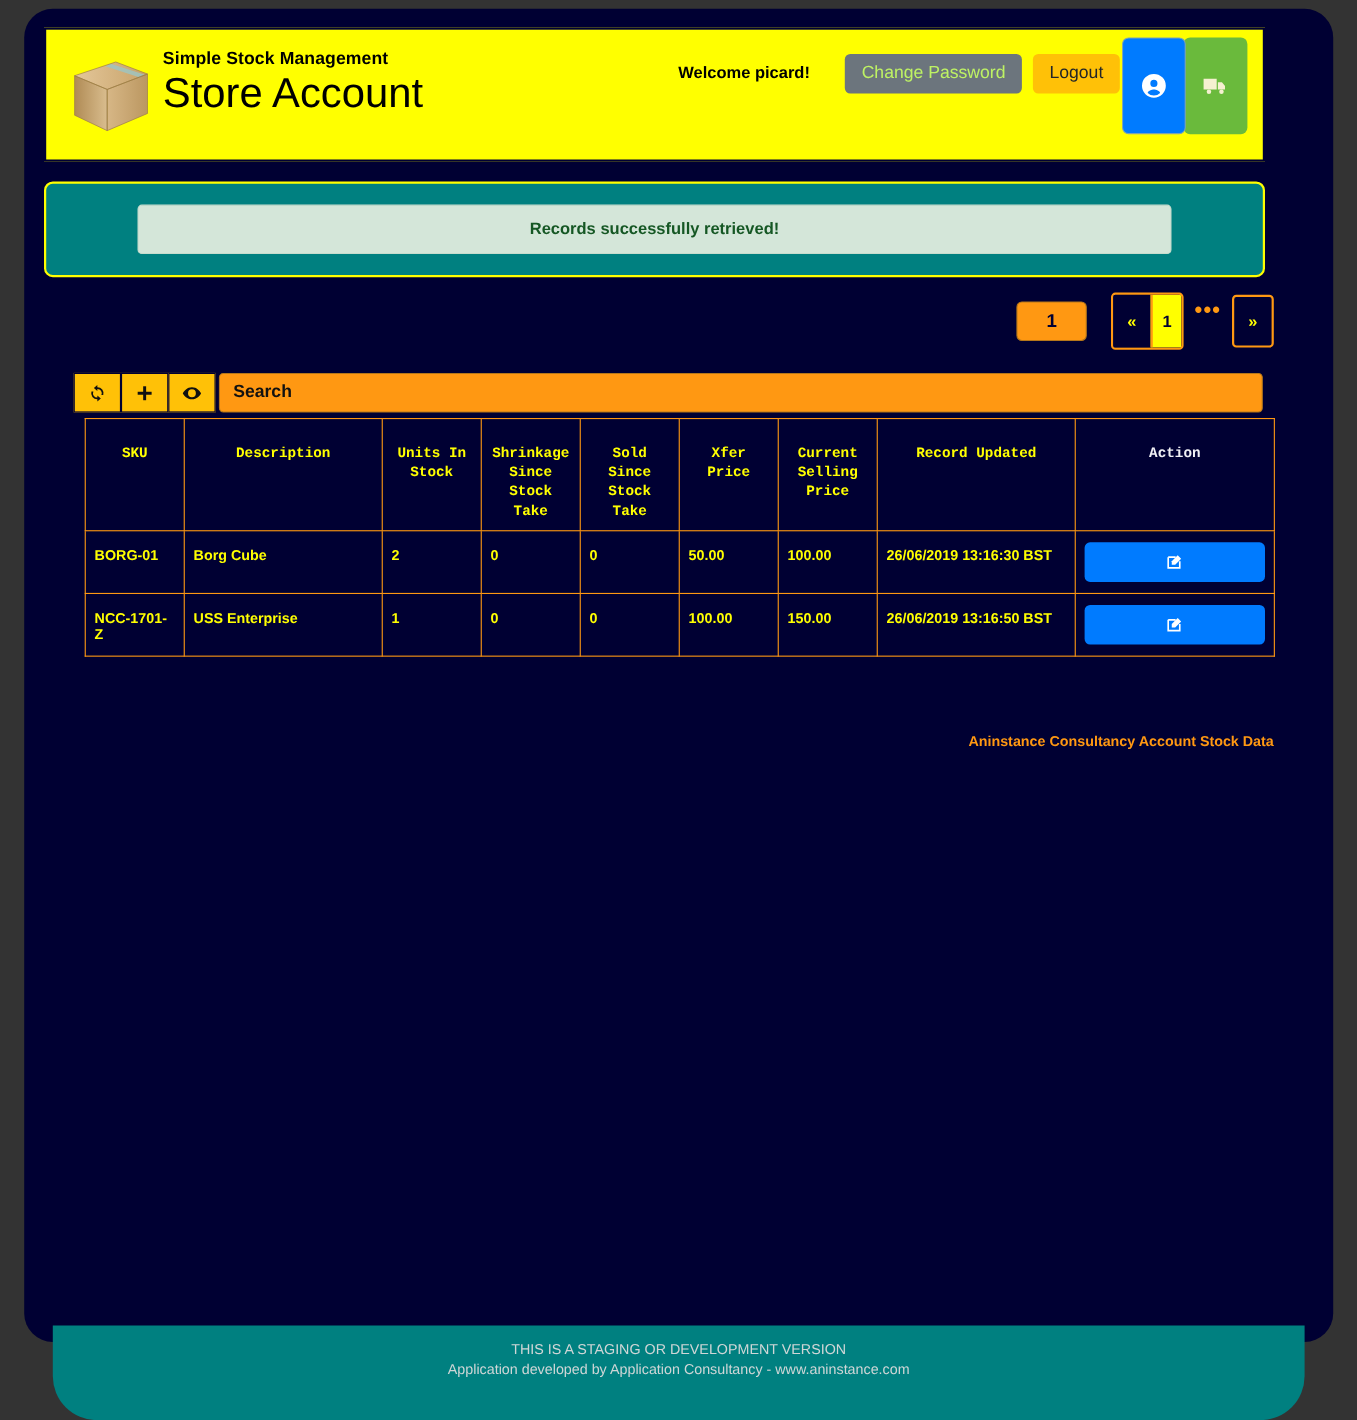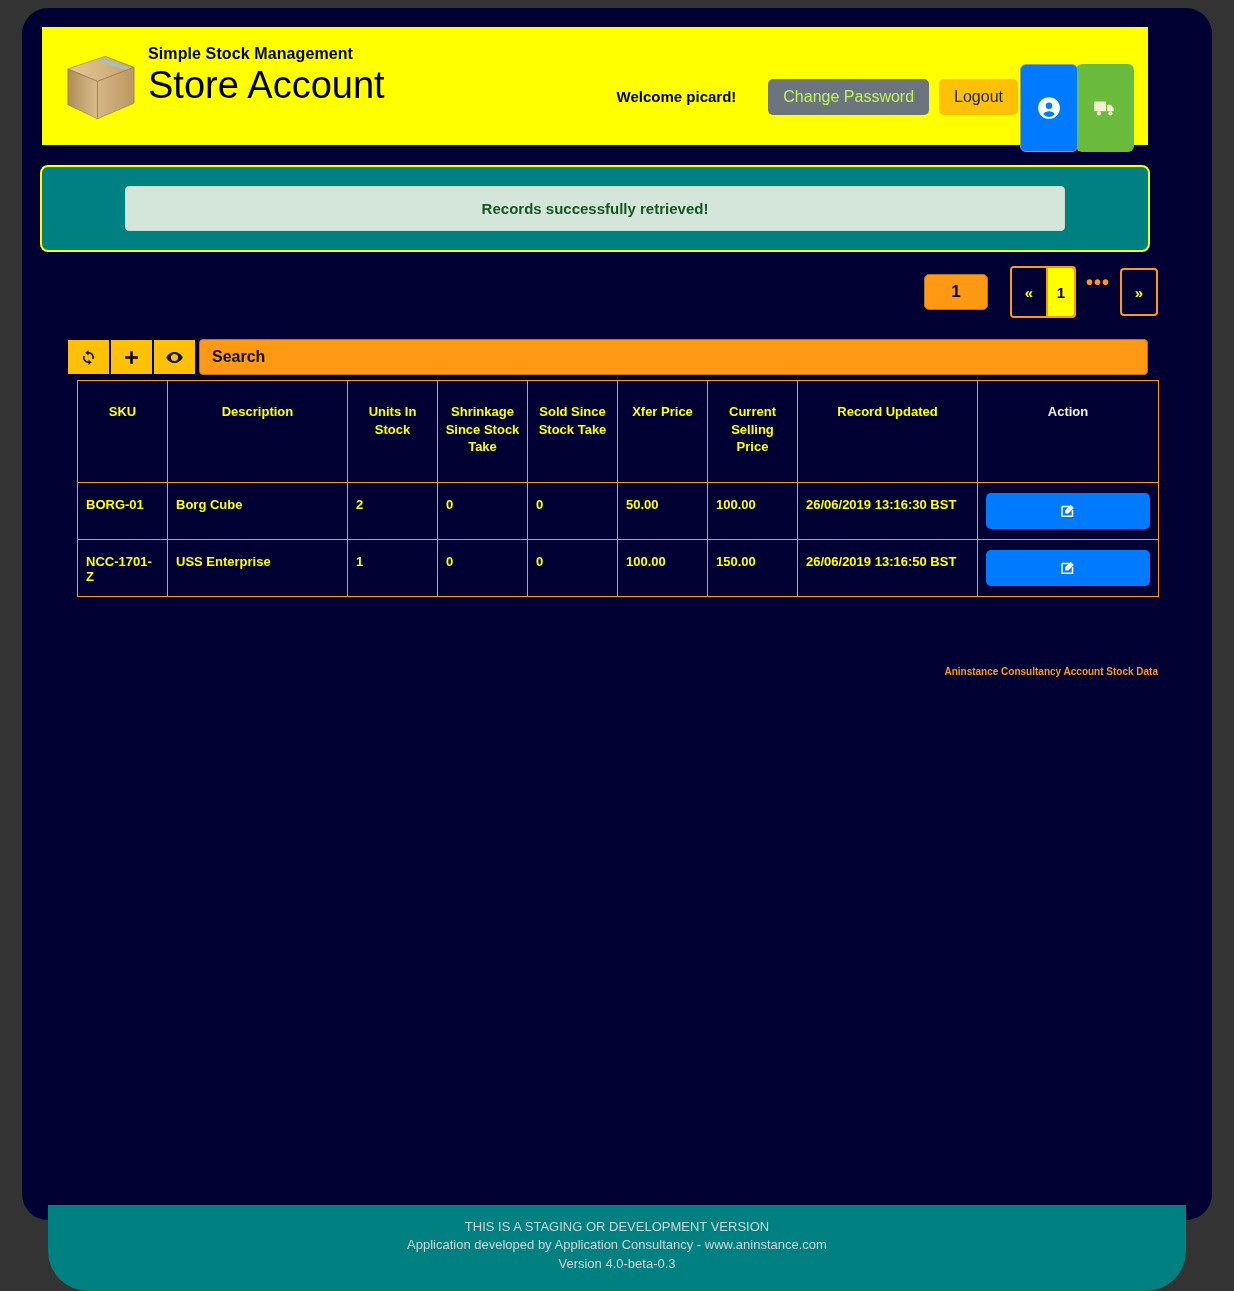--- a/index.html
+++ b/index.html
@@ -37,21 +37,21 @@
   .box-logo { width: 78px; height: 78px; margin-top: 6px; }
   .brand-text { margin-left: 10px; }
   .brand-sub {
     font-size: 16px; font-weight: bold; color: #000000;
     margin-top: 4px; letter-spacing: .1px;
   }
   .brand-title {
     font-size: 38px; color: #000000; line-height: 1.1; margin-top: 2px;
   }
   .header-right {
-    position: absolute; right: 14px; top: 32px;
+    position: absolute; right: 14px; top: 2px;
     display: flex; align-items: flex-start; margin-left: 25px;
   }
   .welcome {
     font-size: 15px; font-weight: bold; color: #000000;
     margin-top: 29px; margin-right: 32px; white-space: nowrap;
   }
   .btn-change-pass {
     background: #6c757d; color: #bef264; border: none;
     font-size: 16px; font-family: "Liberation Sans", sans-serif;
     padding: 9px 15px; border-radius: 5px; margin-top: 20px; margin-right: 10px;
@@ -149,34 +149,35 @@
     table-layout: fixed;
   }
   .stock-table th, .stock-table td {
     border: 1px solid #ff9812;
     color: #ffff00; font-size: 13px; font-weight: bold;
     vertical-align: top;
   }
   .stock-table th {
     text-align: center; padding: 22px 6px 0 6px; height: 102px;
     line-height: 1.35;
+    font-family: Liberation Mono, monospace;
   }
   .stock-table th.action-head { color: #f0f0f5; }
   .stock-table td {
     text-align: left; padding: 14px 8px 0 8px; height: 57px;
   }
   .stock-table td.action-cell { padding: 10px 8px 10px 8px; }
   .edit-btn {
     width: 100%; height: 36px; background: #007bff; border: none;
     border-radius: 5px; cursor: pointer;
     display: flex; align-items: center; justify-content: center;
   }
   .table-caption {
     position: absolute; left: 77px; top: 666px; width: 1081px;
-    text-align: right; color: #ff9812; font-size: 10px; font-weight: bold;
+    text-align: right; color: #ff9812; font-size: 13px; font-weight: bold;
   }
   
   .footer {
     position: absolute; left: 48px; top: 1205px;
     width: 1138px; height: 86px;
     background: #008080;
     border-bottom-left-radius: 40px; border-bottom-right-radius: 40px;
     color: #cfd6d6; font-size: 13px; text-align: center;
     padding-top: 13px; line-height: 1.42;
   }
@@ -357,15 +358,14 @@
         </td>
       </tr>
     </tbody>
   </table>
 
   <div class="table-caption">Aninstance Consultancy Account Stock Data</div>
 
   <div class="footer">
     <div>THIS IS A STAGING OR DEVELOPMENT VERSION</div>
     <div>Application developed by Application Consultancy - www.aninstance.com</div>
-    <div>Version 4.0-beta-0.3</div>
   </div>
 </div>
 
 </body></html>

